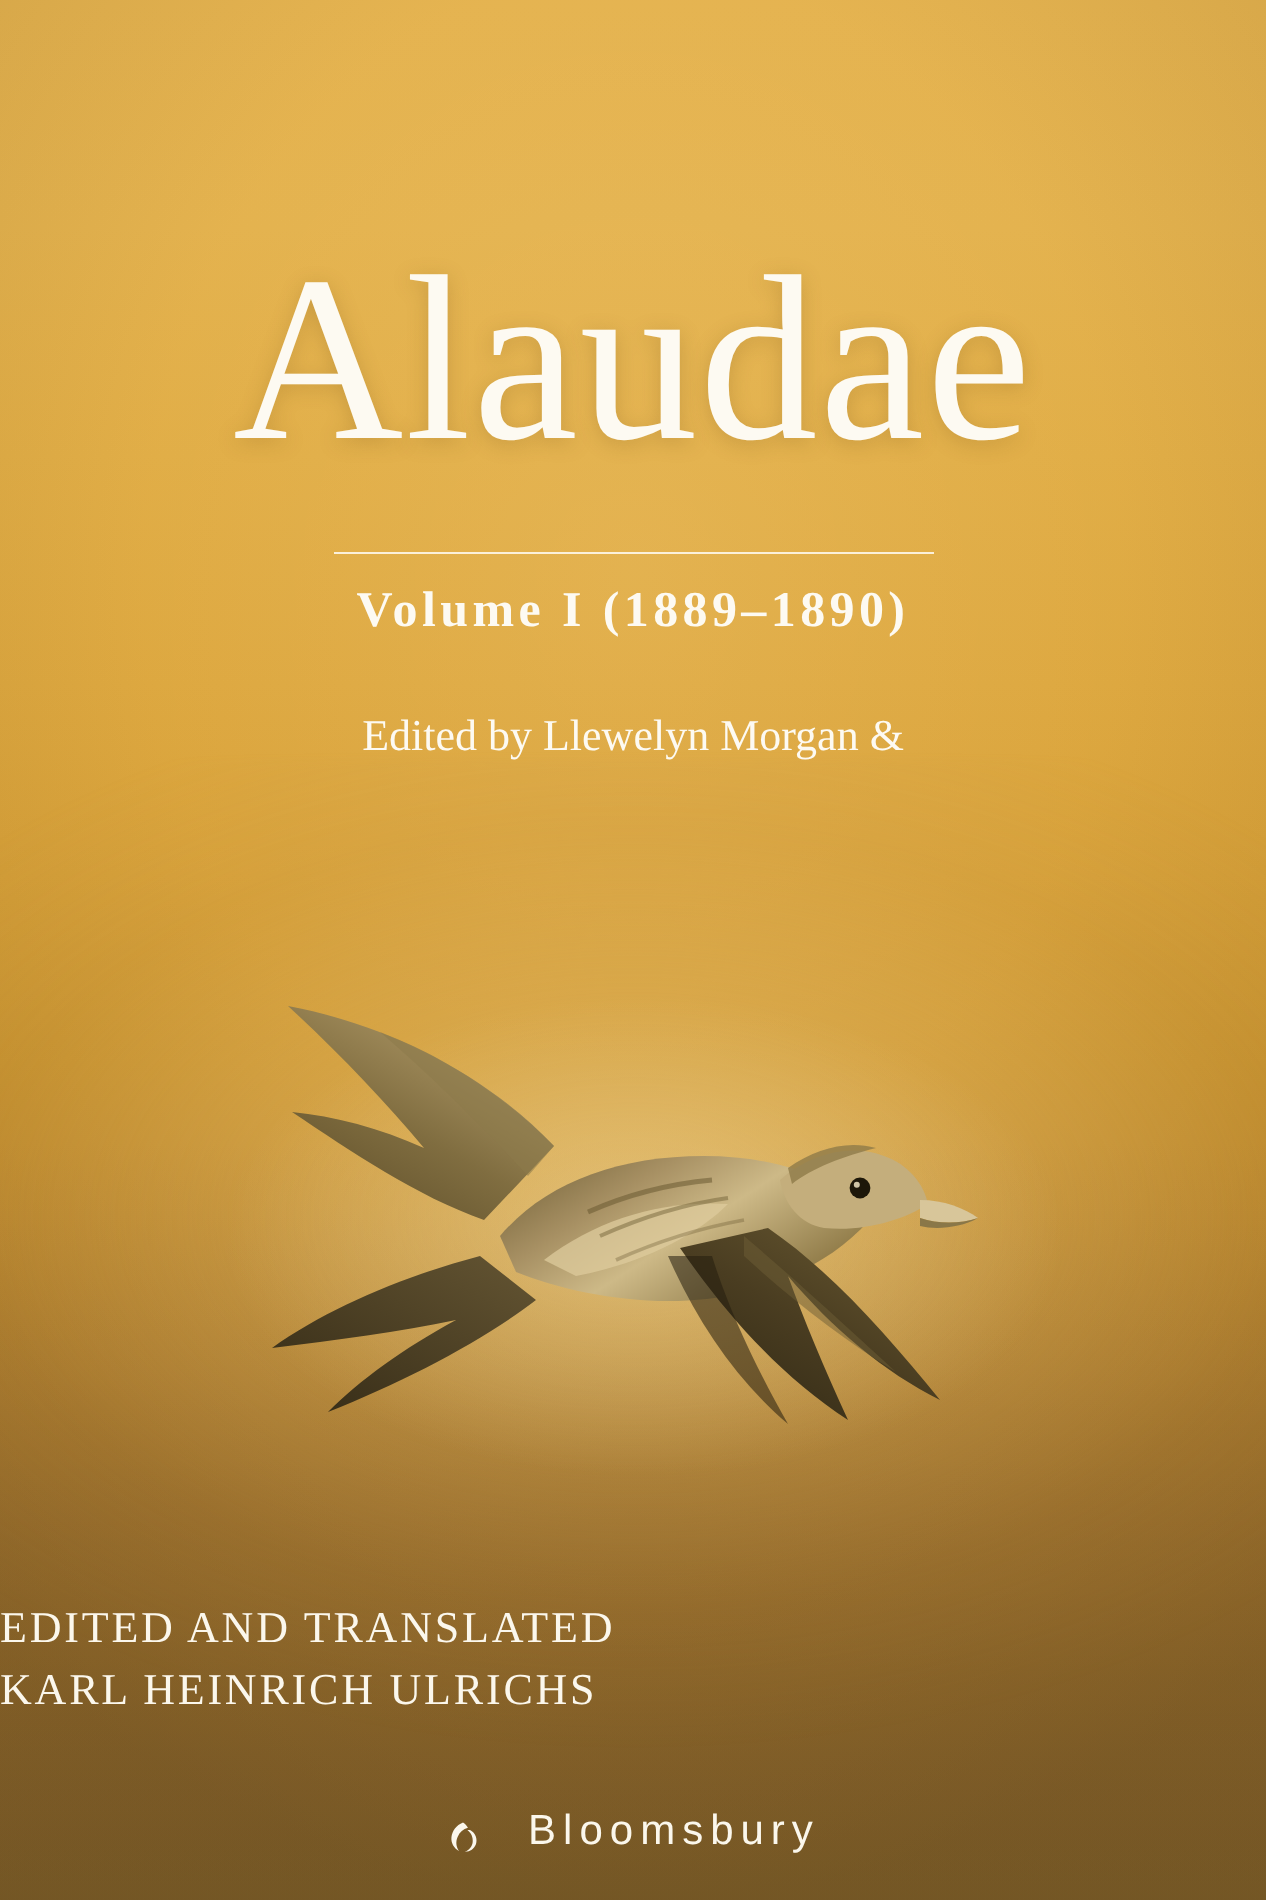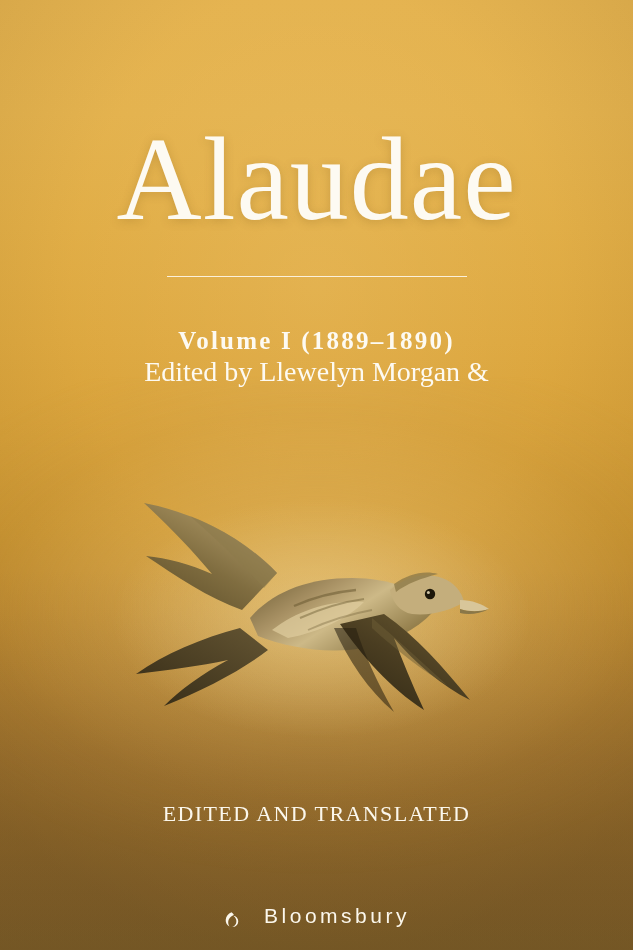--- a/index.html
+++ b/index.html
@@ -103,50 +103,48 @@
   .volume {
     position: absolute;
     top: 292px;
     left: 0;
     right: 0;
     text-align: center;
     color: #fdfaf2;
     font-size: 25px;
     letter-spacing: 2.2px;
     font-weight: 700;
-    margin-top: 35px;
   }
 
   .editors {
     position: absolute;
     top: 352px;
     left: 0;
     right: 0;
     text-align: center;
     color: #fdfaf2;
-    font-size: 28px;
+    font-size: 22px;
     line-height: 1.42;
     font-weight: 400;
   }
 
   
   .bird {
     position: absolute;
     left: 72px;
     top: 478px;
     width: 480px;
     height: 270px;
   }
 
   .bottom-credit {
     position: absolute;
     top: 798px;
     left: 0;
     right: 0;
-    text-align: center;
     color: #fbf7ec;
     font-size: 22px;
     line-height: 1.42;
     letter-spacing: 1.4px;
     font-variant: small-caps;
     text-transform: uppercase;
   }
 
   .publisher {
     position: absolute;
@@ -247,20 +245,21 @@
         <path d="M300,140 C326,162 352,186 376,208 C350,192 324,172 300,150 Z" fill="#6e5e36" opacity="0.5"></path>
 
         <path d="M222,128 C240,120 262,114 284,112" stroke="#6a5a31" stroke-width="2.4" fill="none" opacity="0.55"></path>
         <path d="M228,140 C248,131 270,124 292,121" stroke="#6a5a31" stroke-width="2" fill="none" opacity="0.45"></path>
         <path d="M236,152 C256,143 278,136 300,132" stroke="#6a5a31" stroke-width="1.8" fill="none" opacity="0.35"></path>
       </svg>
     </div>
 
     <div class="bottom-credit">
       <div>Edited and translated</div>
+      <div>Karl Heinrich Ulrichs</div>
     </div>
 
     <div class="publisher">
       <span class="publisher-mark">
         <svg viewBox="0 0 20 20" width="17" height="17" xmlns="http://www.w3.org/2000/svg">
           <path d="M10 1.4 C6 3 3.6 6.2 3.2 10.2 C2.9 13.6 4.6 16.6 7.6 18.2 C5.9 15.6 5.6 12.6 6.9 9.8 C8 7.3 10.2 5.4 12.9 4.6 C12.2 3.2 11.2 2.1 10 1.4 Z" fill="#fbf7ec"></path>
           <path d="M12.6 5.9 C14.8 7.6 16 10.2 15.7 12.9 C15.4 15.6 13.6 17.8 11 18.7 C13.9 18.9 16.6 17.1 17.6 14.3 C18.7 11.2 17.3 7.7 14.4 6.1 C13.8 5.8 13.2 5.8 12.6 5.9 Z" fill="#fbf7ec"></path>
         </svg>
       </span>
       <span>Bloomsbury</span>

